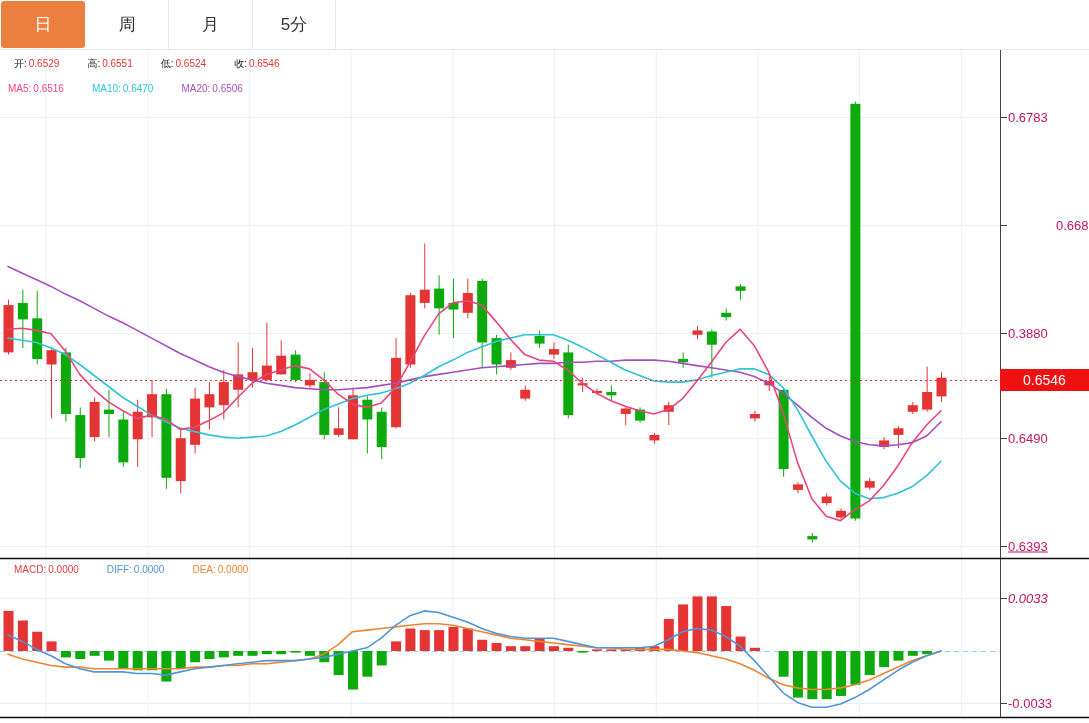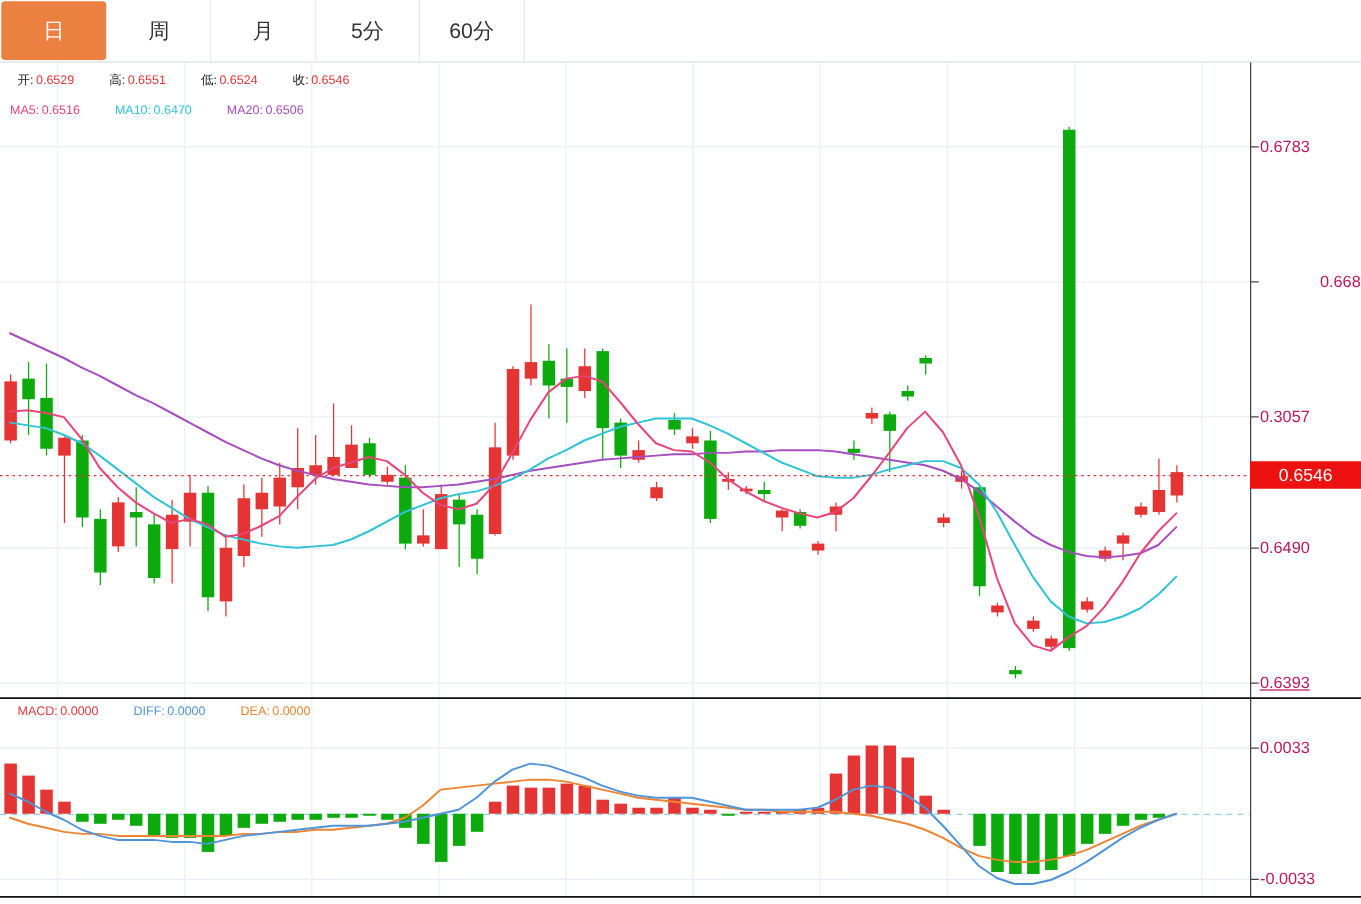--- a/index.html
+++ b/index.html
@@ -255,30 +255,29 @@
       <line x1="1000" y1="546.5" x2="1007" y2="546.5" stroke="#444444" stroke-width="1"></line>
       <line x1="1000" y1="598.5" x2="1007" y2="598.5" stroke="#444444" stroke-width="1"></line>
       <line x1="1000" y1="703.5" x2="1007" y2="703.5" stroke="#444444" stroke-width="1"></line>
     </svg>
 
   <div id="tabbar">
       <div class="tab active">日</div>
       <div class="tab">周</div>
       <div class="tab">月</div>
       <div class="tab">5分</div>
-      <div class="tab">60分</div>
     </div>
 
   <div class="hdr" id="ohlc-row" style="left:14px;top:57px;"><span><span class="lbl">开:</span><span style="color: rgb(228, 52, 52);">0.6529</span></span><span><span class="lbl">高:</span><span style="color: rgb(228, 52, 52);">0.6551</span></span><span><span class="lbl">低:</span><span style="color: rgb(228, 52, 52);">0.6524</span></span><span><span class="lbl">收:</span><span style="color: rgb(228, 52, 52);">0.6546</span></span></div>
   <div class="hdr" id="ma-row" style="left:8px;top:83px;"><span><span class="lbl" style="color: rgb(232, 69, 123);">MA5:</span><span style="color: rgb(232, 69, 123);">0.6516</span></span><span><span class="lbl" style="color: rgb(47, 195, 214);">MA10:</span><span style="color: rgb(47, 195, 214);">0.6470</span></span><span><span class="lbl" style="color: rgb(166, 78, 192);">MA20:</span><span style="color: rgb(166, 78, 192);">0.6506</span></span></div>
   <div class="hdr" id="macd-row" style="left:14px;top:564px;"><span><span class="lbl" style="color: rgb(226, 59, 59);">MACD:</span><span style="color: rgb(226, 59, 59);">0.0000</span></span><span><span class="lbl" style="color: rgb(79, 149, 216);">DIFF:</span><span style="color: rgb(79, 149, 216);">0.0000</span></span><span><span class="lbl" style="color: rgb(239, 132, 50);">DEA:</span><span style="color: rgb(239, 132, 50);">0.0000</span></span></div>
 
   <div id="axis-labels">
       <div class="axlab" style="top: 117px;">0.6783</div>
       <div class="axlab" style="top: 225px; margin-left: 48px;">0.6686</div>
-      <div class="axlab" style="top: 333px;">0.3057</div>
+      <div class="axlab" style="top: 333px;">0.3880</div>
       <div class="axlab" style="top: 438px;">0.6490</div>
       <div class="axlab" style="top: 546px; text-decoration: underline;">0.6393</div>
-      <div class="axlab" style="top: 598px;">0.0033</div>
+      <div class="axlab" style="top: 598px; font-style: italic;">0.0033</div>
       <div class="axlab" style="top: 703px;">-0.0033</div>
     </div>
   <div id="price-badge" style="top: 369px; background: rgb(238, 17, 17);">0.6546</div>
 </div>
 
 </body></html>

